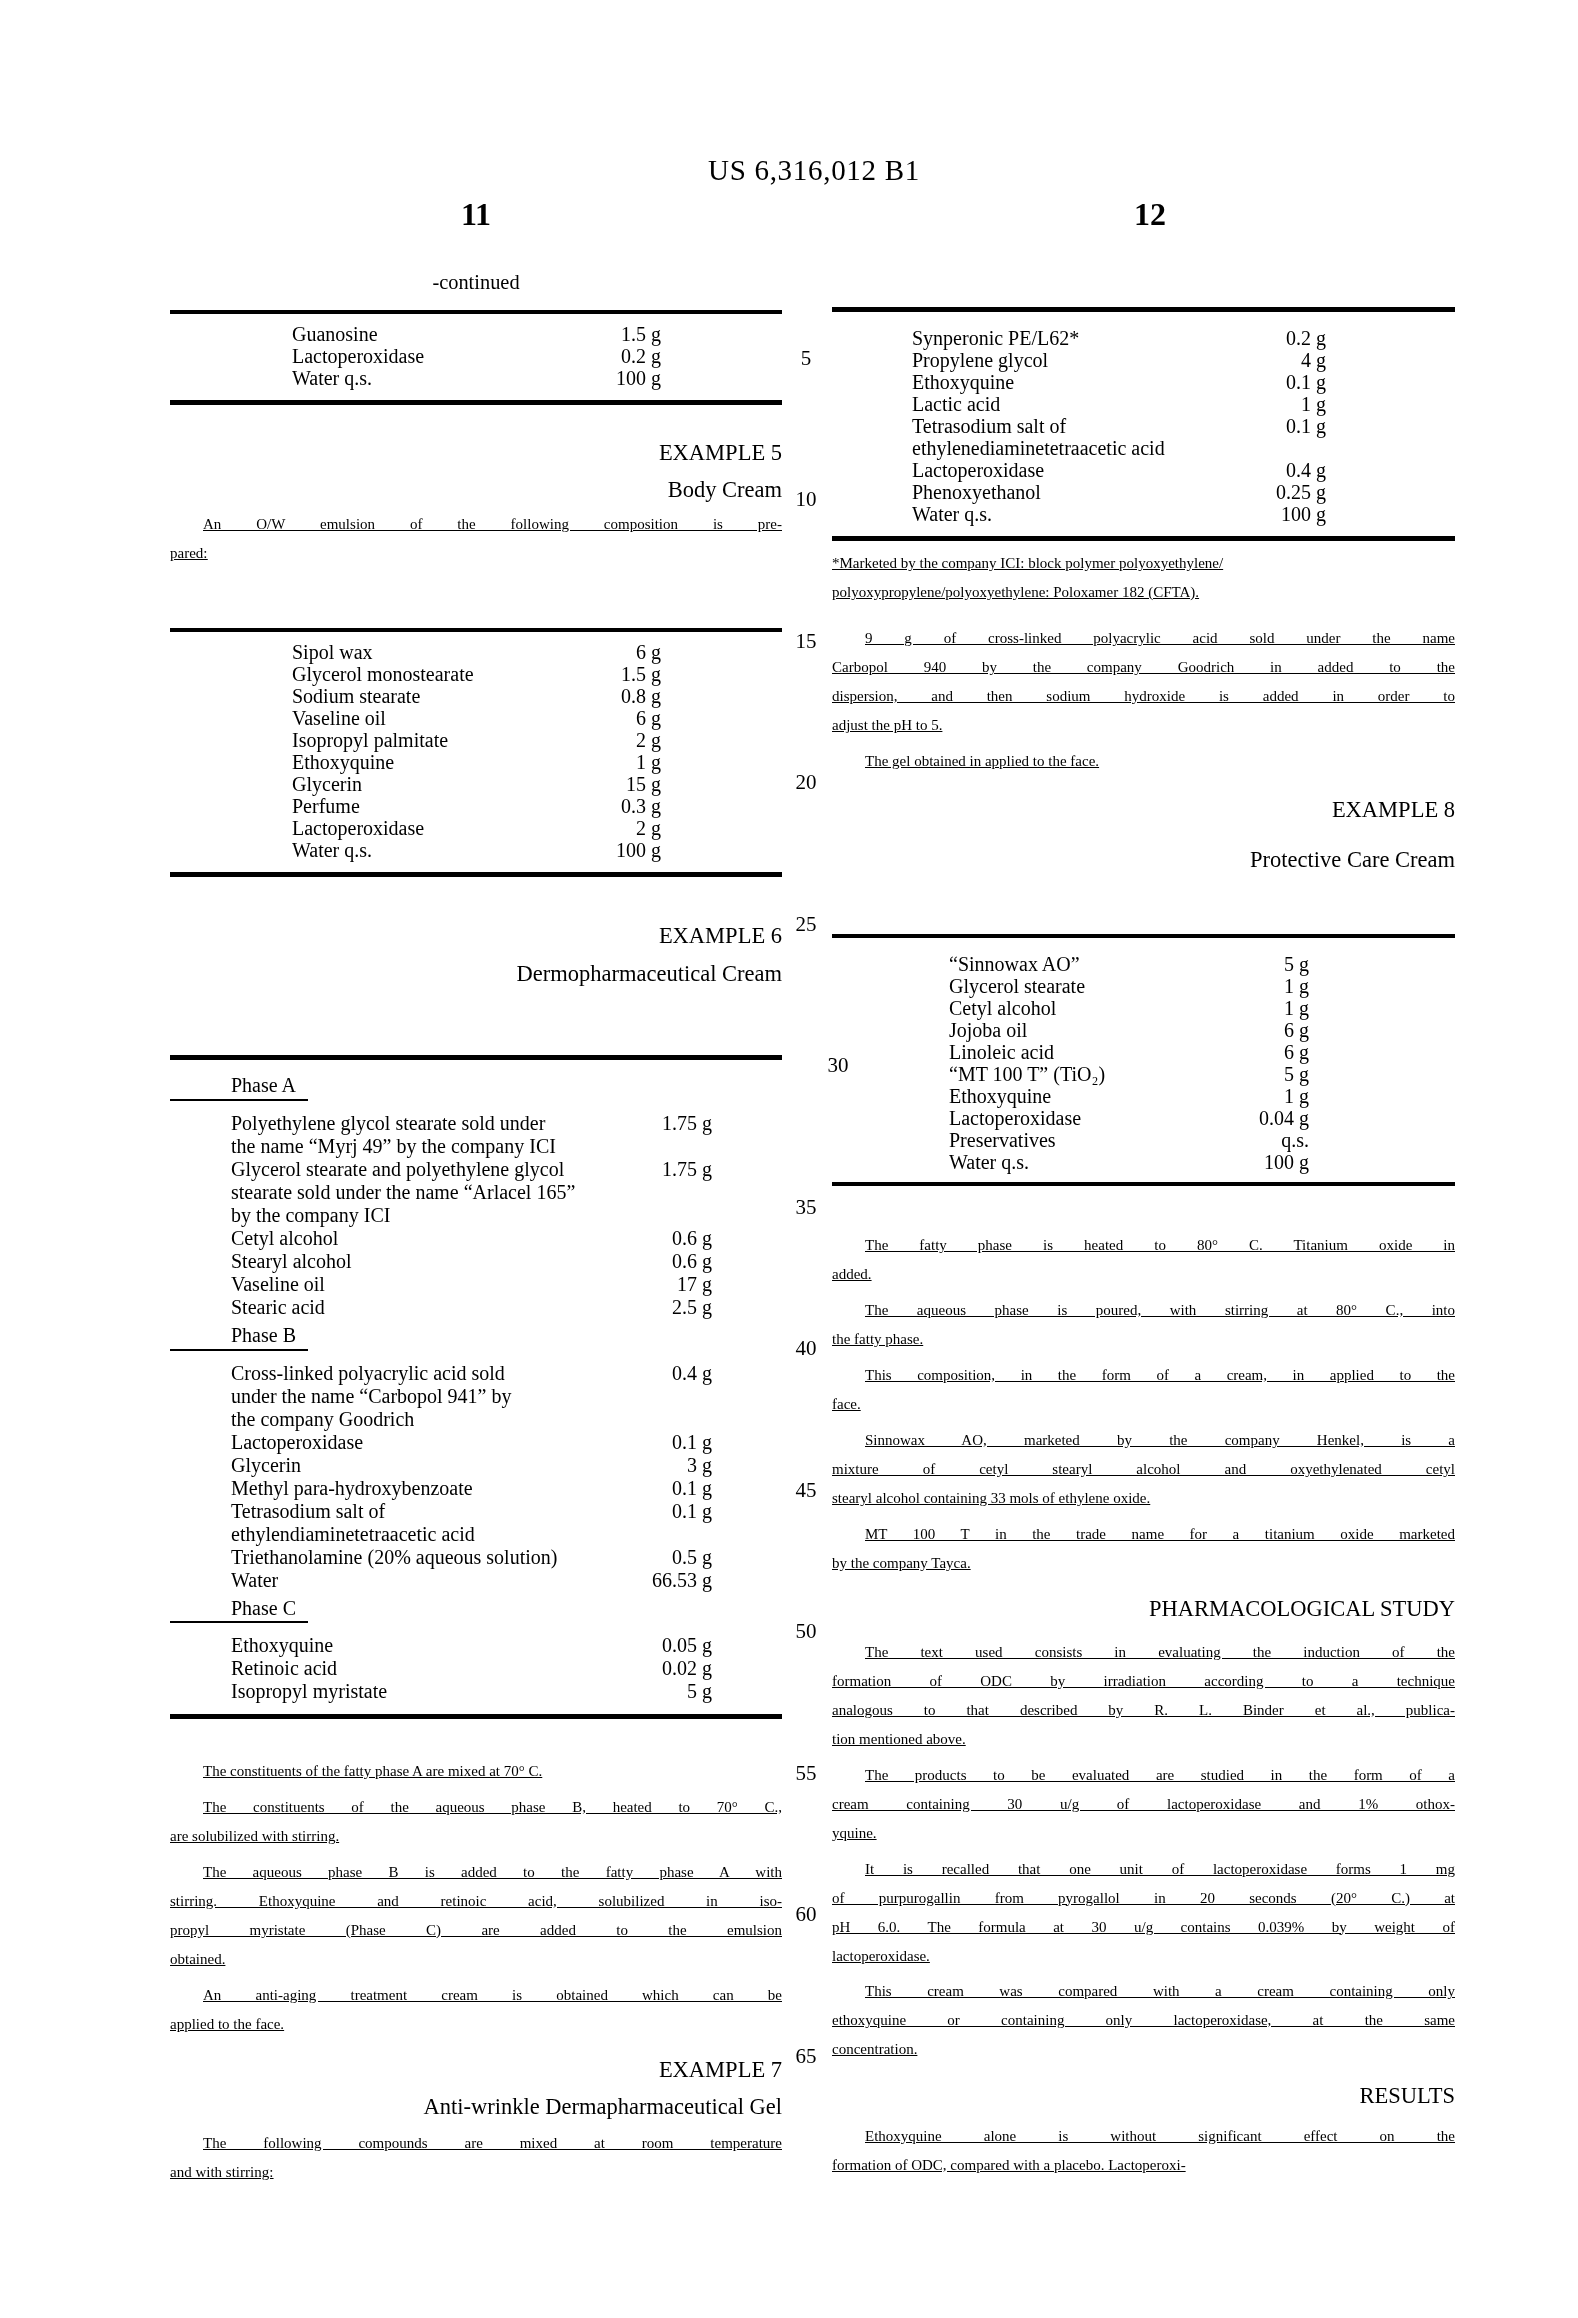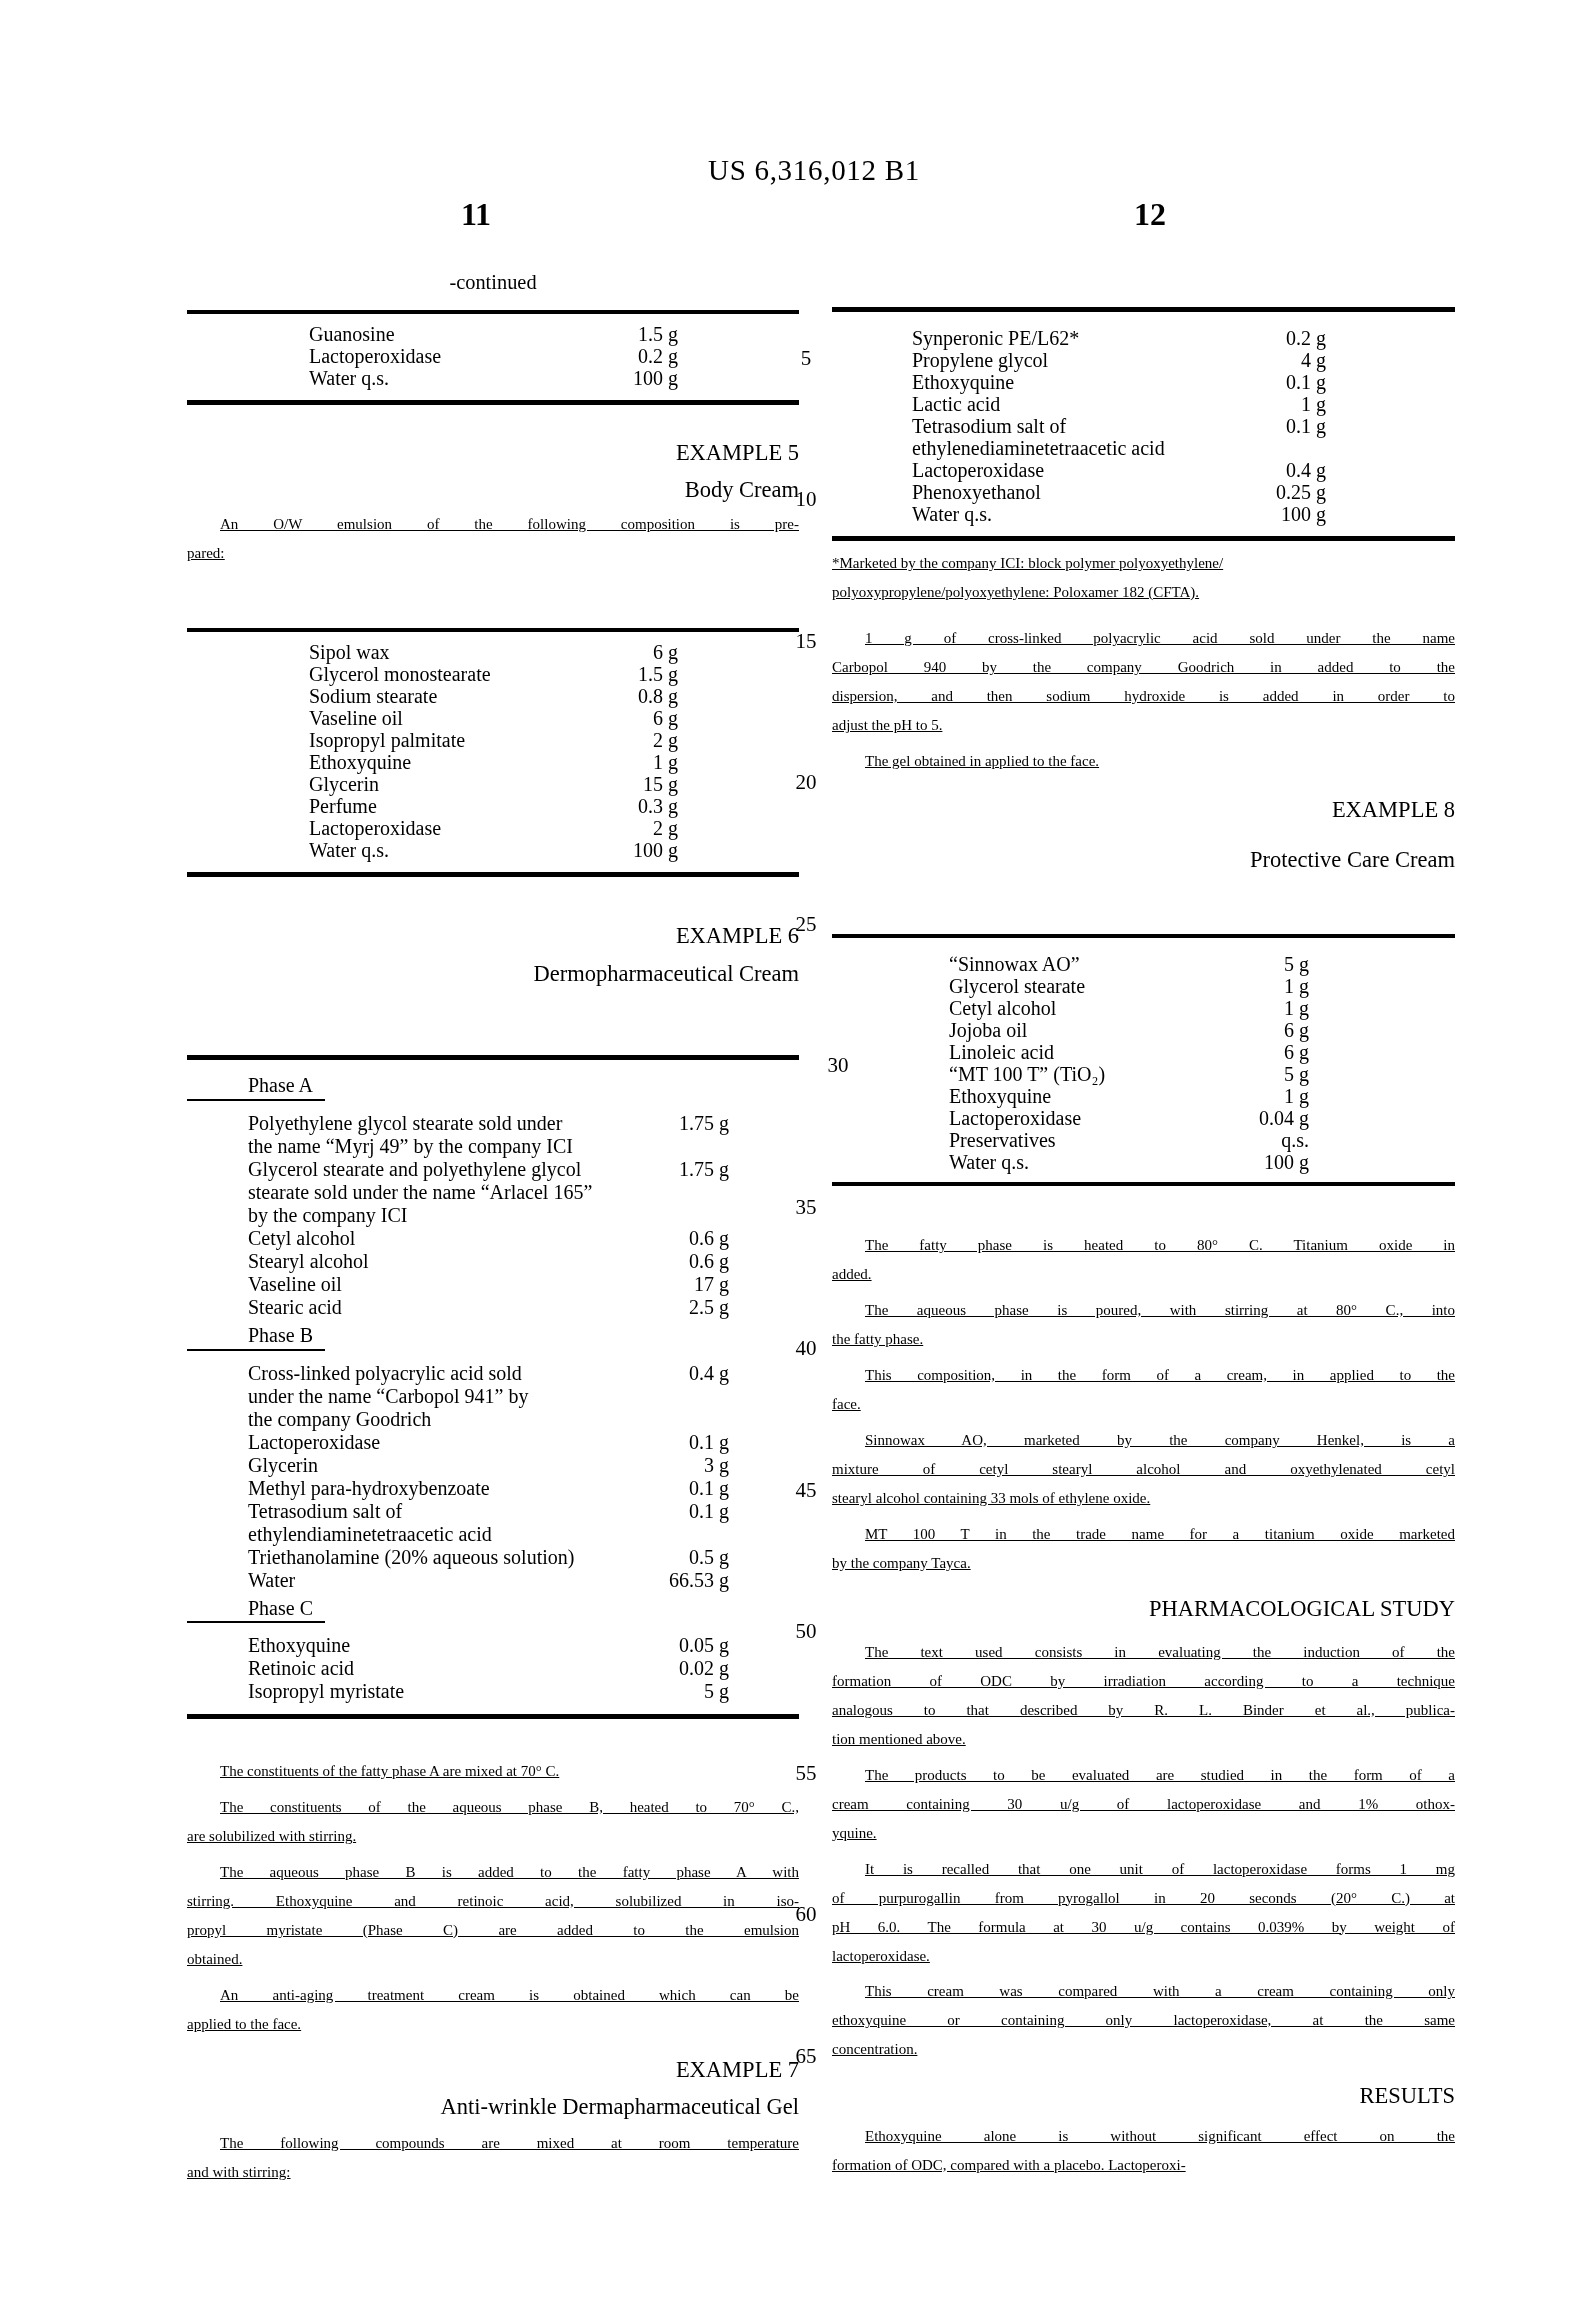--- a/index.html
+++ b/index.html
@@ -22,21 +22,21 @@
   }
   .pageno.left{left:476px;}
   .pageno.right{left:1150px;}
   
   .gutter-num{
     position:absolute;left:806px;transform:translate(-50%,-50%);
     font-size:21px;
   }
   
   .col{position:absolute;top:269px;}
-  .col-left{left:187px;width:612px;}
+  .col-left{left:170px;width:612px;}
   .col-right{left:832px;width:623px;}
   
   .rule{height:4.8px;background:#000;}
   .tbody{padding-top:8.8px;padding-bottom:11px;}
   .trow{display:flex;font-size:20px;line-height:22px;white-space:nowrap;}
   .tval{margin-left:auto;text-align:right;}
   .t-narrow .titem{padding-left:122px;}
   .t-narrow .tval{padding-right:121px;}
   .t-phase .trow{line-height:23px;}
   .t-phase .titem{padding-left:61px;}
@@ -355,21 +355,21 @@
 
     <div class="rc-footnote footnote">
         <div class="para">
           <div class="pl">*Marketed by the company ICI: block polymer polyoxyethylene/</div>
           <div class="pl last">polyoxypropylene/polyoxyethylene: Poloxamer 182 (CFTA).</div>
         </div>
       </div>
 
     <div class="rc-paras-top pgroup">
         <div class="para">
-          <div class="pl first">1 g of cross-linked polyacrylic acid sold under the name</div>
+          <div class="pl first">9 g of cross-linked polyacrylic acid sold under the name</div>
           <div class="pl">Carbopol 940 by the company Goodrich in added to the</div>
           <div class="pl">dispersion, and then sodium hydroxide is added in order to</div>
           <div class="pl last">adjust the pH to 5.</div>
         </div>
         <div class="para">
           <div class="pl first last">The gel obtained in applied to the face.</div>
         </div>
       </div>
 
     <div class="heading h-ex8">EXAMPLE 8</div>

